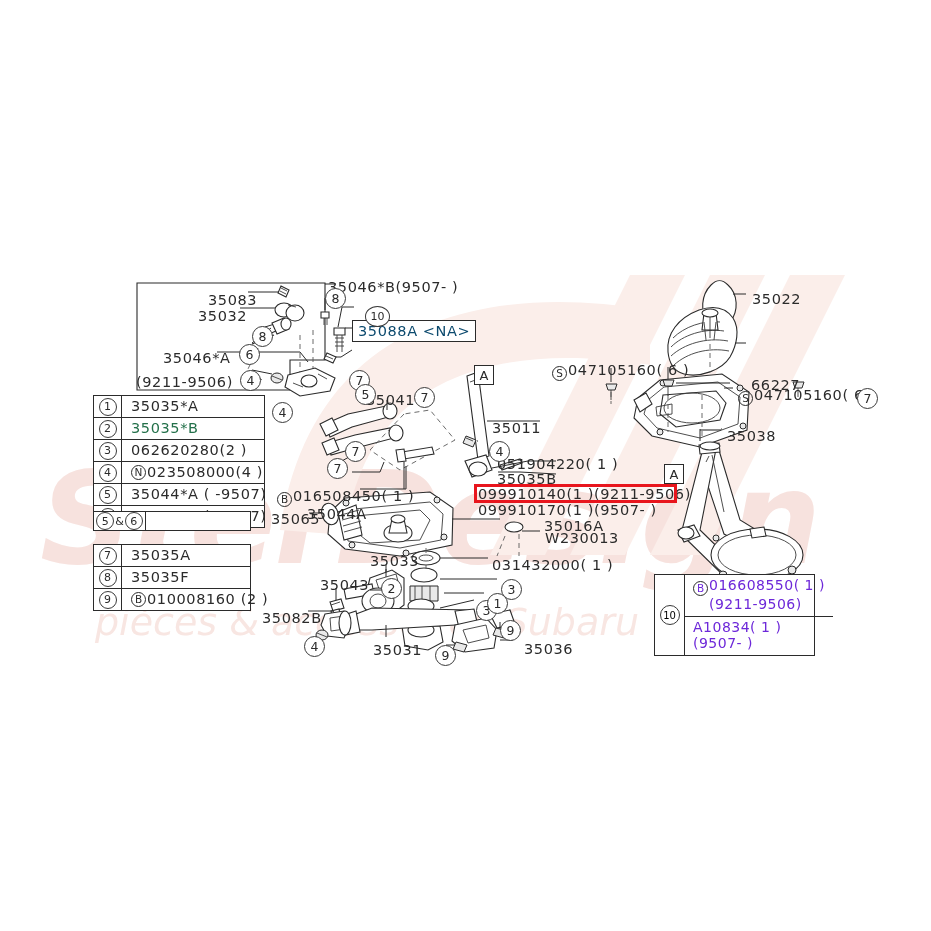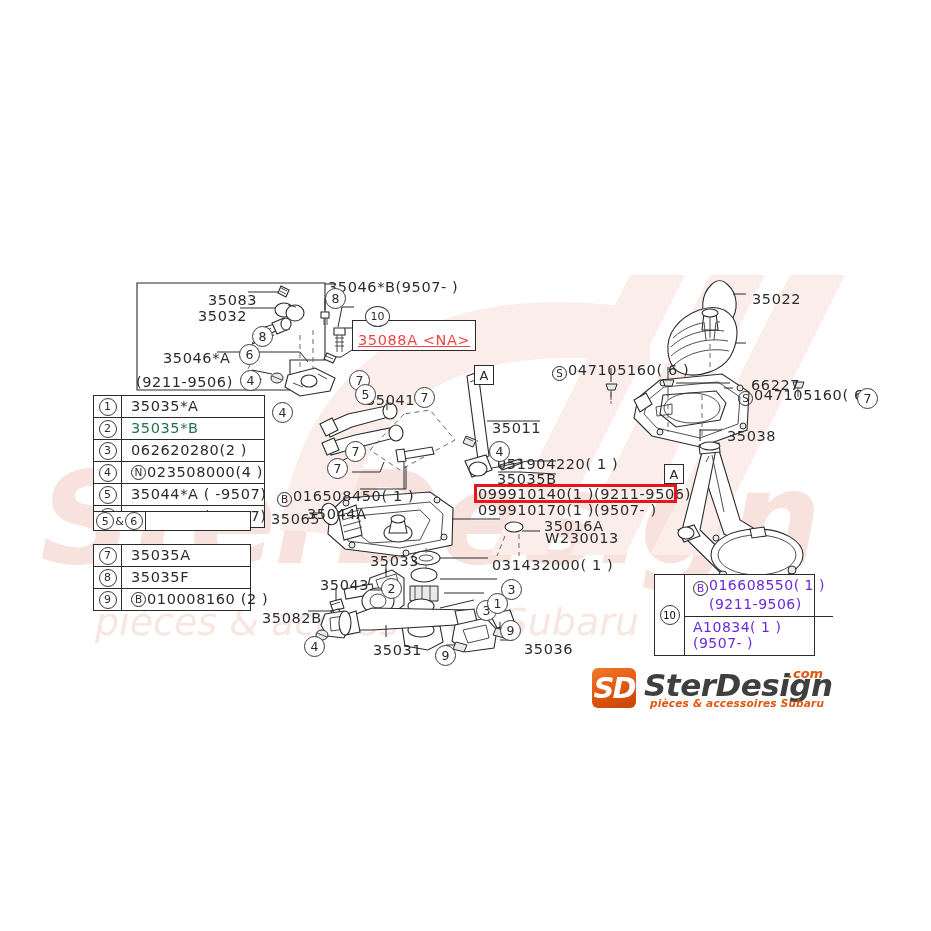--- a/index.html
+++ b/index.html
@@ -100,26 +100,25 @@
     box-sizing: border-box;
   }
 
   
   .framed {
     position: absolute;
     border: 1.4px solid #2b2b2b;
     background: #ffffff;
     font-family: "DejaVu Sans", sans-serif;
     font-size: 14.5px;
-    color: #ef4444;
-    white-space: nowrap;
-    padding: 11px 5px 2px 5px;
+    color: #0c4a6e;
+    white-space: nowrap;
+    padding: 2px 5px 2px 5px;
     letter-spacing: 0.6px;
     box-sizing: border-box;
-    text-decoration: underline;
   }
 
   
   .pfx {
     display: inline-flex;
     width: 15px;
     height: 15px;
     border: 1.2px solid #2b2b2b;
     border-radius: 50%;
     font-size: 10.5px;
@@ -751,22 +750,14 @@
       </div>
       <div class="rrow">
         <div>A10834( 1  )</div>
         <div>(9507-        )</div>
       </div>
     </div>
   </div>
 
   <div class="hl-red" style="left:474px; top:484px; width:203px; height:19px;"></div>
 
-  <div id="logo">
-    <div class="logo-mark">
-        <span>SD</span>
-      </div>
-    <div class="logo-word">SterDesign</div>
-    <div class="logo-dotcom">.com</div>
-    <div class="logo-tag">pièces &amp; accessoires Subaru</div>
-  </div>
 
 </div>
 
 </body></html>

